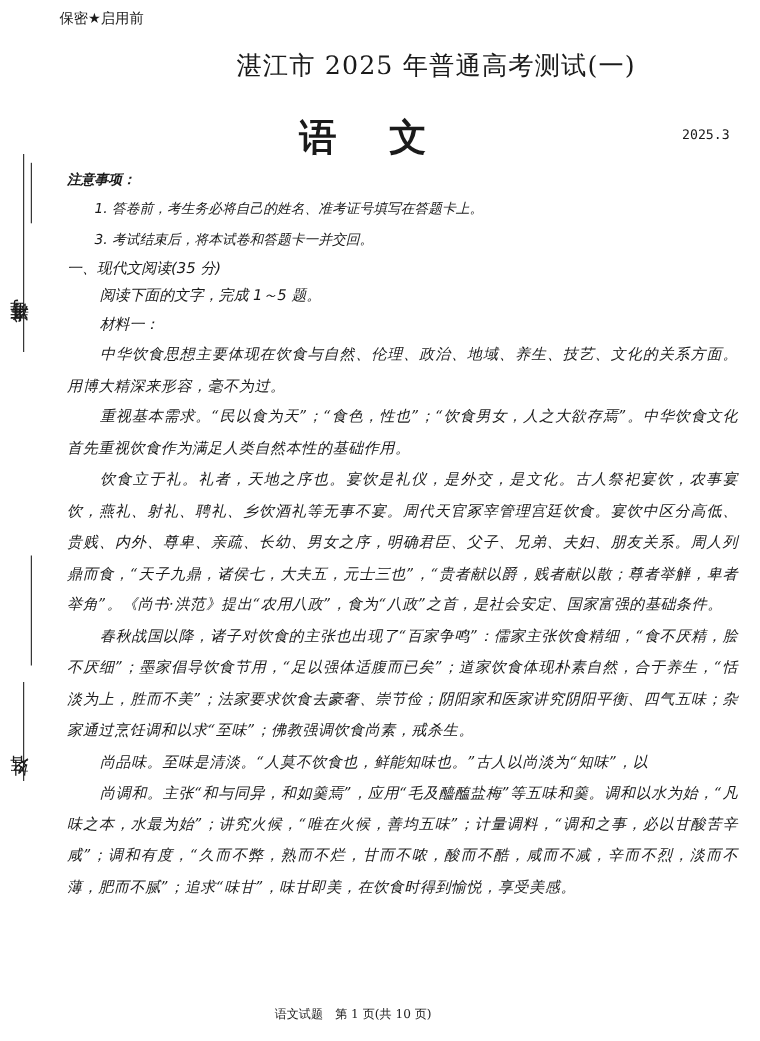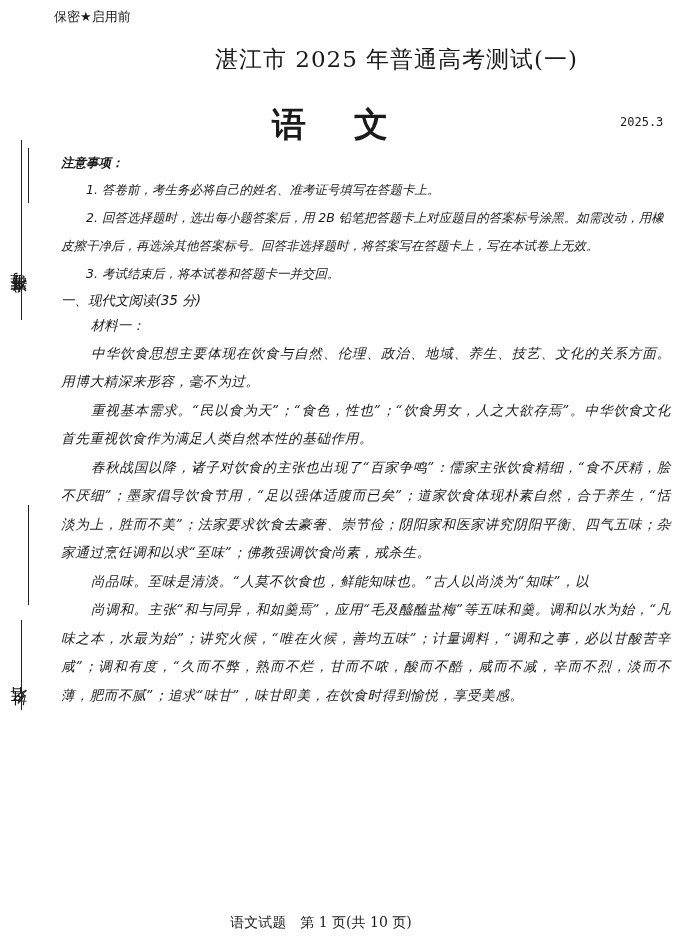--- a/index.html
+++ b/index.html
@@ -14,44 +14,45 @@
   .side-label { left:6px; font-size:17px; writing-mode:vertical-rl; transform:rotate(180deg); letter-spacing:2px; }
   .side-blank { left:21px; width:1px; background:#222; }
   .content { left:61px; top:150px; width:610px; font-size:13.2px; line-height:25.6px; }
   .content p { margin:0;font-style:italic; }
   .notes-h { font-weight:bold; font-family:"DejaVu Sans", sans-serif; font-size:12.5px; }
   .note { text-indent:2em; font-family:"DejaVu Sans", sans-serif; font-size:12.5px; line-height:28px; }
   .sec-h { font-family:"DejaVu Sans", sans-serif; font-size:13.5px; margin-top:2px; }
   .sub-h { padding-left:2.2em; font-family:"DejaVu Sans", sans-serif; font-size:13.5px; }
   .instr { padding-left:2.2em; font-family:"DejaVu Sans", sans-serif; font-size:13.5px; }
   .para { text-indent:2.2em; text-align:justify; letter-spacing:0.6px; font-size:13.6px; line-height:28.5px; }
-  .footer { left:0; width:612px; top:914px; text-align:center; font-size:14px; padding-left:30px; box-sizing:border-box; }
+  .footer { left:0; width:612px; top:914px; text-align:center; font-size:11px; padding-left:30px; box-sizing:border-box; }
 </style>
 </head>
 <body>
 
 <div class="abs conf">保密★启用前</div>
 <div class="abs exam-title">湛江市 2025 年普通高考测试(一)</div>
 <div class="abs subject">语 文</div>
 <div class="abs date">2025.3</div>
 
 <div class="abs side-line" style="top:148px;height:55px;"></div>
 <div class="abs side-blank" style="top:140px;height:180px;"></div>
 <div class="abs side-label" style="top:300px;">准考证号</div>
 <div class="abs side-line" style="top:505px;height:100px;"></div>
 <div class="abs side-blank" style="top:620px;height:90px;"></div>
 <div class="abs side-label" style="top:715px;">姓名</div>
 
 <div class="abs content">
   <p class="notes-h">注意事项：</p>
   <p class="note">1. 答卷前，考生务必将自己的姓名、准考证号填写在答题卡上。</p>
-  <p class="note">2. 回答选择题时，选出每小题答案后，用 2B 铅笔把答题卡上对应题目的答案标号涂黑。如需改动，用橡皮擦干净后，再选涂其他答案标号。回答非选择题时，将答案写在答题卡上，写在本试卷上无效。</p>
   <p class="note">3. 考试结束后，将本试卷和答题卡一并交回。</p>
   <p class="sec-h">一、现代文阅读(35 分)</p>
+  <p class="instr">阅读下面的文字，完成 1～5 题。</p>
   <p class="instr">材料一：</p>
   <p class="para">中华饮食思想主要体现在饮食与自然、伦理、政治、地域、养生、技艺、文化的关系方面。用博大精深来形容，毫不为过。</p>
   <p class="para">重视基本需求。“民以食为天”；“食色，性也”；“饮食男女，人之大欲存焉”。中华饮食文化首先重视饮食作为满足人类自然本性的基础作用。</p>
+  <p class="para">饮食立于礼。礼者，天地之序也。宴饮是礼仪，是外交，是文化。古人祭祀宴饮，农事宴饮，燕礼、射礼、聘礼、乡饮酒礼等无事不宴。周代天官冢宰管理宫廷饮食。宴饮中区分高低、贵贱、内外、尊卑、亲疏、长幼、男女之序，明确君臣、父子、兄弟、夫妇、朋友关系。周人列鼎而食，“天子九鼎，诸侯七，大夫五，元士三也”，“贵者献以爵，贱者献以散；尊者举觯，卑者举角”。《尚书·洪范》提出“农用八政”，食为“八政”之首，是社会安定、国家富强的基础条件。</p>
   <p class="para">春秋战国以降，诸子对饮食的主张也出现了“百家争鸣”：儒家主张饮食精细，“食不厌精，脍不厌细”；墨家倡导饮食节用，“足以强体适腹而已矣”；道家饮食体现朴素自然，合于养生，“恬淡为上，胜而不美”；法家要求饮食去豪奢、崇节俭；阴阳家和医家讲究阴阳平衡、四气五味；杂家通过烹饪调和以求“至味”；佛教强调饮食尚素，戒杀生。</p>
   <p class="para">尚品味。至味是清淡。“人莫不饮食也，鲜能知味也。”古人以尚淡为“知味”，以</p>
   <p class="para">尚调和。主张“和与同异，和如羹焉”，应用“毛及醯醢盐梅”等五味和羹。调和以水为始，“凡味之本，水最为始”；讲究火候，“唯在火候，善均五味”；计量调料，“调和之事，必以甘酸苦辛咸”；调和有度，“久而不弊，熟而不烂，甘而不哝，酸而不酷，咸而不减，辛而不烈，淡而不薄，肥而不腻”；追求“味甘”，味甘即美，在饮食时得到愉悦，享受美感。</p>
 </div>
 
 <div class="abs footer">语文试题　第 1 页(共 10 页)</div>
 
 </body></html>

